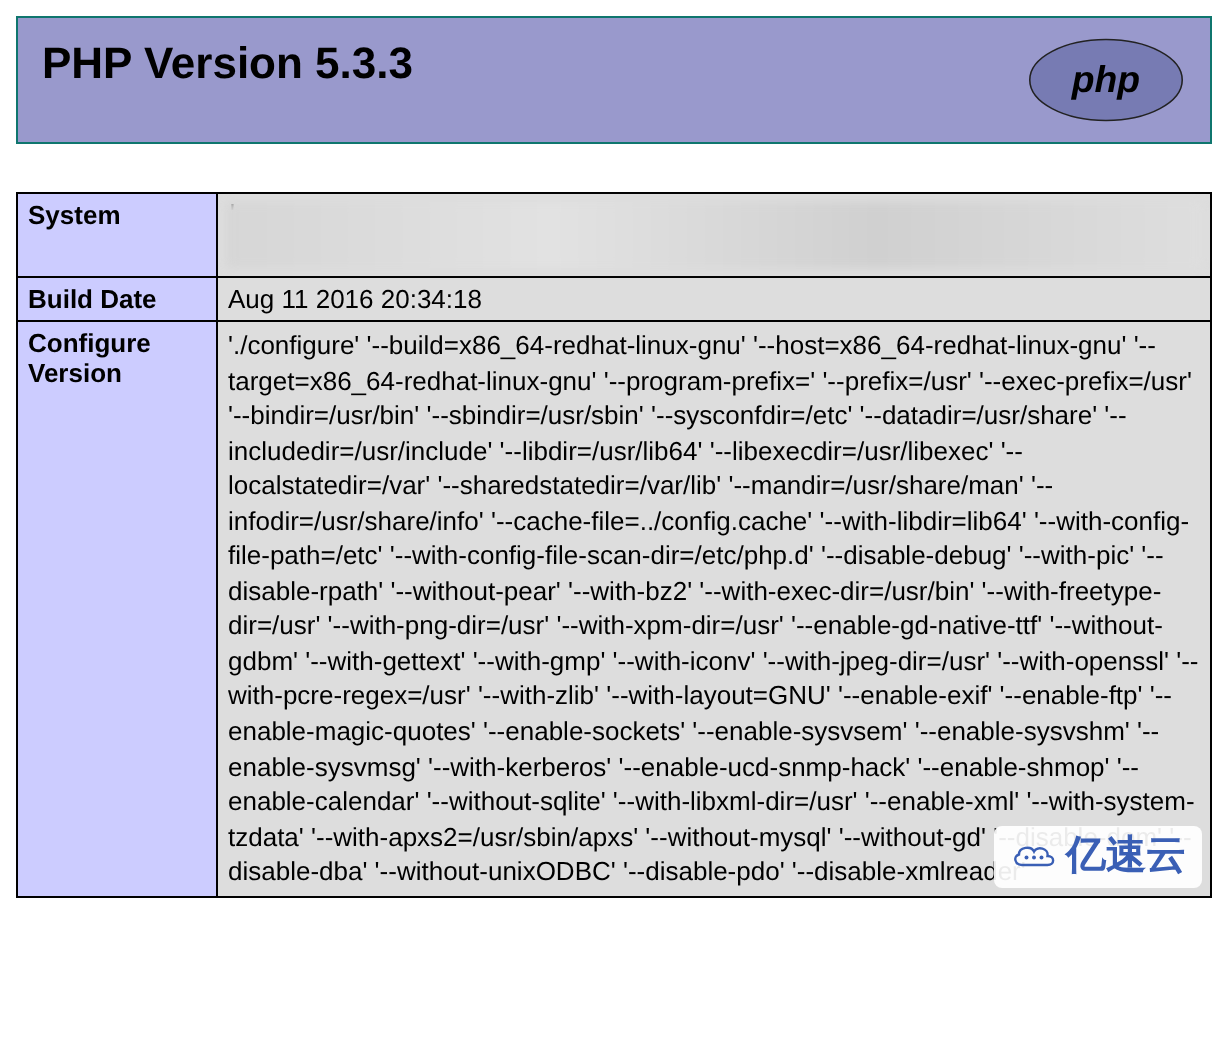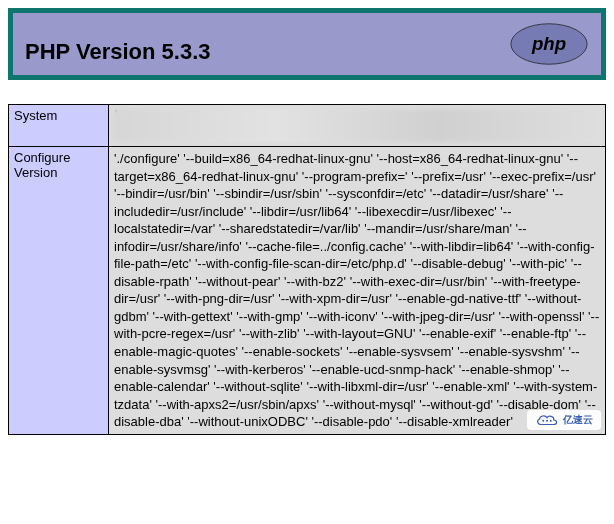--- a/index.html
+++ b/index.html
@@ -6,25 +6,25 @@
   body {
     margin: 0;
     padding: 8px;
     font-family: Arial, Helvetica, sans-serif;
     background: #ffffff;
     width: 614px;
     font-size: 13px;
     color: #000;
   }
   .header-box {
-    border: 5px solid #0f766e;
+    border: 1px solid #0f766e;
     background: #9999cc;
     padding: 10px 12px;
     display: flex;
-    align-items: flex-end;
+    align-items: flex-start;
     justify-content: space-between;
     margin-bottom: 24px;
     gap: 17px;
   }
   .header-title {
     font-size: 22px;
     font-weight: bold;
     color: #000;
   }
   .php-logo {
@@ -38,21 +38,21 @@
   }
   table.info td, table.info th {
     border: 1px solid #000;
     padding: 3px 5px;
     vertical-align: top;
     text-align: left;
     word-break: break-word;
   }
   table.info th {
     background: #ccccff;
-    font-weight: normal;
+    font-weight: bold;
     width: 100px;
   }
   table.info td {
     background: #dddddd;
   }
   td.system-val {
     height: 42px;
     position: relative;
   }
   td.system-val .blurbar {
@@ -79,21 +79,21 @@
     right: 4px;
     bottom: 4px;
     background: rgba(255,255,255,0.92);
     padding: 2px 8px;
     border-radius: 4px;
     display: flex;
     align-items: center;
     gap: 4px;
     font-weight: bold;
     color: #3a5fb5;
-    font-size: 10px;
+    font-size: 20px;
   }
   .watermark .cloud {
     width: 24px;
     height: 16px;
   }
 </style>
 </head>
 <body>
 
 <div class="header-box">
@@ -107,20 +107,24 @@
 <table class="info">
   <tbody>
       <tr>
     <th>System</th>
     <td class="system-val">
       <span class="qmark">'</span>
       <div class="blurbar"></div>
     </td>
   </tr>
   <tr>
+    <th>Build Date</th>
+    <td>Aug 11 2016 20:34:18</td>
+  </tr>
+  <tr>
     <th>Configure Version</th>
     <td class="configure-val">
       <span>'./configure' '--build=x86_64-redhat-linux-gnu' '--host=x86_64-redhat-linux-gnu' '--target=x86_64-redhat-linux-gnu' '--program-prefix=' '--prefix=/usr' '--exec-prefix=/usr' '--bindir=/usr/bin' '--sbindir=/usr/sbin' '--sysconfdir=/etc' '--datadir=/usr/share' '--includedir=/usr/include' '--libdir=/usr/lib64' '--libexecdir=/usr/libexec' '--localstatedir=/var' '--sharedstatedir=/var/lib' '--mandir=/usr/share/man' '--infodir=/usr/share/info' '--cache-file=../config.cache' '--with-libdir=lib64' '--with-config-file-path=/etc' '--with-config-file-scan-dir=/etc/php.d' '--disable-debug' '--with-pic' '--disable-rpath' '--without-pear' '--with-bz2' '--with-exec-dir=/usr/bin' '--with-freetype-dir=/usr' '--with-png-dir=/usr' '--with-xpm-dir=/usr' '--enable-gd-native-ttf' '--without-gdbm' '--with-gettext' '--with-gmp' '--with-iconv' '--with-jpeg-dir=/usr' '--with-openssl' '--with-pcre-regex=/usr' '--with-zlib' '--with-layout=GNU' '--enable-exif' '--enable-ftp' '--enable-magic-quotes' '--enable-sockets' '--enable-sysvsem' '--enable-sysvshm' '--enable-sysvmsg' '--with-kerberos' '--enable-ucd-snmp-hack' '--enable-shmop' '--enable-calendar' '--without-sqlite' '--with-libxml-dir=/usr' '--enable-xml' '--with-system-tzdata' '--with-apxs2=/usr/sbin/apxs' '--without-mysql' '--without-gd' '--disable-dom' '--disable-dba' '--without-unixODBC' '--disable-pdo' '--disable-xmlreader'</span>
       <div class="watermark">
         <svg class="cloud" viewBox="0 0 32 20">
           <path d="M8 16 C3 16 2 10 6 9 C6 4 14 3 16 7 C18 3 26 5 25 10 C30 10 30 16 25 16 Z" fill="none" stroke="#3a5fb5" stroke-width="1.6"></path>
           <circle cx="11" cy="11" r="1.3" fill="#3a5fb5"></circle>
           <circle cx="16" cy="11" r="1.3" fill="#3a5fb5"></circle>
           <circle cx="21" cy="11" r="1.3" fill="#3a5fb5"></circle>
         </svg>

